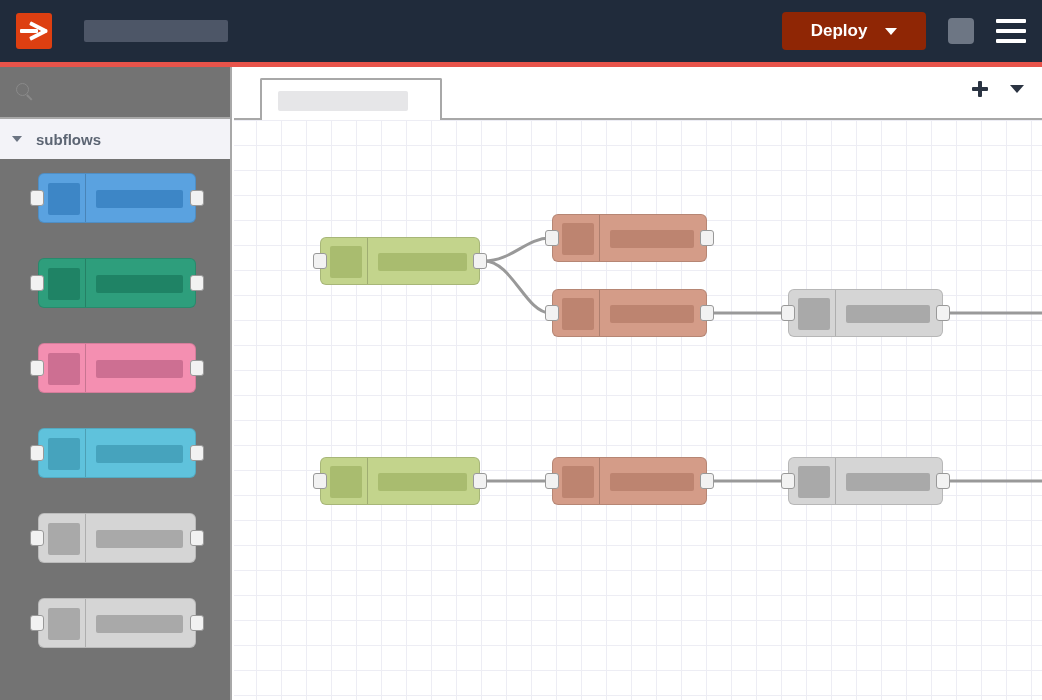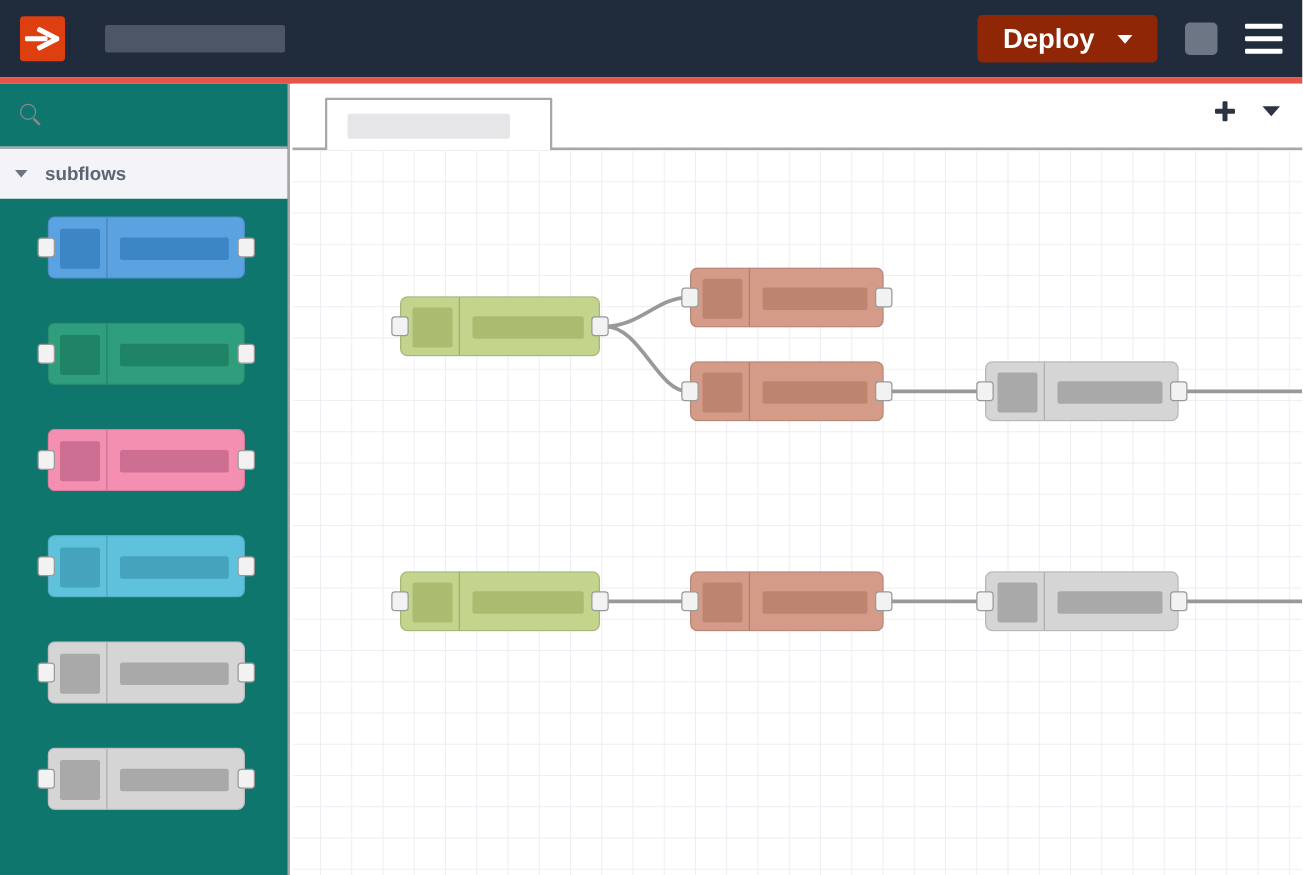--- a/index.html
+++ b/index.html
@@ -48,21 +48,21 @@
     margin-left: auto; display: flex; align-items: center;
     gap: 0; padding-right: 16px;
   }
   .deploy-btn {
     display: flex; align-items: center; justify-content: center;
     gap: 18px;
     width: 144px; height: 38px;
     background: #8f2605;
     color: #ffffff;
     border: none; border-radius: 4px;
-    font-size: 22px; font-weight: bold;
+    font-size: 17px; font-weight: bold;
     font-family: "Liberation Sans", sans-serif;
     cursor: pointer;
   }
   .deploy-chev {
     width: 0; height: 0;
     border-left: 6px solid transparent;
     border-right: 6px solid transparent;
     border-top: 7px solid #ffffff;
   }
   .grey-square {
@@ -76,21 +76,21 @@
     width: 30px; height: 24px;
     display: flex; flex-direction: column; justify-content: space-between;
     cursor: pointer;
   }
   .hamburger span { display: block; height: 4px; background: #ffffff; border-radius: 1px; }
 
   
   .sidebar {
     position: absolute; top: 67px; left: 0;
     width: 232px; height: 633px;
-    background: #0f766e;
+    background: #737373;
     border-right: 2px solid #a8a8a8;
   }
   .search-row {
     height: 52px; display: flex; align-items: center;
     padding-left: 16px;
     border-bottom: 2px solid #a8a8a8;
   }
   .search-icon { width: 18px; height: 18px; position: relative; }
   .search-icon .ring {
     position: absolute; left: 0; top: 0;

